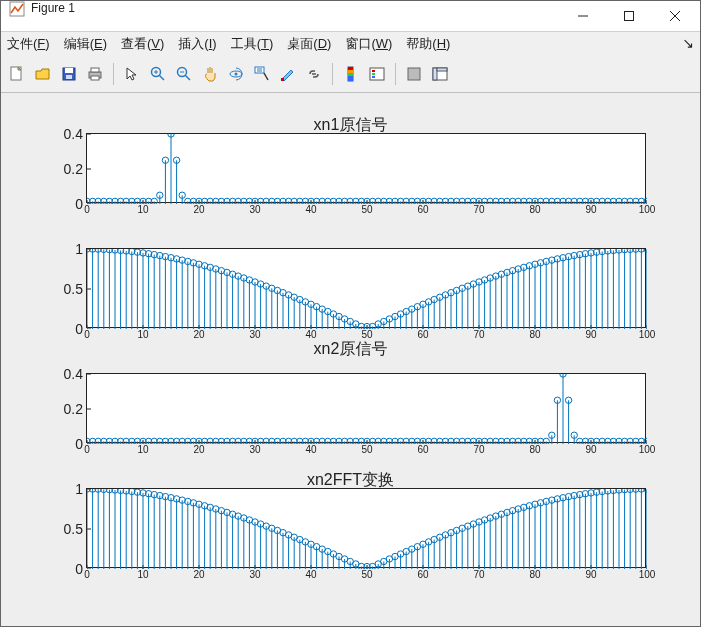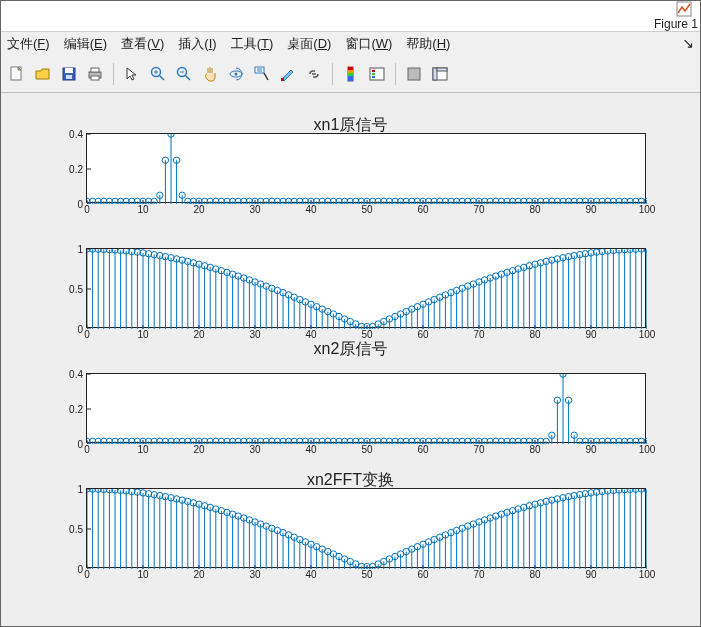--- a/index.html
+++ b/index.html
@@ -1,34 +1,34 @@
 <!DOCTYPE html>
 <html><head>
 <meta charset="utf-8">
 <style>
   html,body{margin:0;padding:0;font-family:"Segoe UI","Microsoft YaHei",sans-serif;font-size:12px;background:#f0f0f0;color:#222;}
   .window{width:701px;height:627px;background:#f0f0f0;border:1px solid #646464;box-sizing:border-box;display:flex;flex-direction:column;position:relative;}
-  .titlebar{height:30px;background:#fff;display:flex;align-items:flex-end;padding:0 2px;border-bottom:1px solid #d0d0d0;flex-direction:column;}
+  .titlebar{height:30px;background:#fff;display:flex;align-items:flex-start;padding:0 2px;border-bottom:1px solid #d0d0d0;}
   .titlebar .icon{width:16px;height:16px;margin:0 6px 0 6px;}
   .titlebar .title{flex:0 0 auto;font-size:12px;}
   .titlebar .spacer{flex:1 1 auto;}
   .winbtn{width:46px;height:30px;display:flex;align-items:center;justify-content:center;}
   .winbtn svg{stroke:#222;}
   .menubar{height:24px;display:flex;align-items:center;padding:0 6px;gap:14px;background:#f0f0f0;position:relative;}
   .menubar .menu{font-size:13px;}
   .menubar .menu u{text-decoration:underline;}
   .menubar .dock{position:absolute;right:6px;top:3px;font-size:14px;}
   .toolbar{height:32px;display:flex;align-items:center;padding:2px 4px;gap:2px;background:#f0f0f0;border-bottom:1px solid #bfbfbf;}
   .tb{width:22px;height:22px;display:flex;align-items:center;justify-content:center;border:1px solid transparent;border-radius:2px;}
   .tb svg{display:block;}
   .sep{width:1px;height:22px;background:#bfbfbf;margin:0 4px;}
   .canvas{flex:1 1 auto;background:#eeeeee;position:relative;}
   .pltitle{position:absolute;width:100%;text-align:center;font-size:16px;color:#222;}
   .axes{position:absolute;background:#fff;border:1px solid #222;box-sizing:border-box;}
-  .ytick{position:absolute;right:100%;transform:translateY(-50%);font-size:10px;color:#222;padding-right:4px;white-space:nowrap;}
+  .ytick{position:absolute;right:100%;transform:translateY(-50%);font-size:14px;color:#222;padding-right:4px;white-space:nowrap;}
   .xtick{position:absolute;top:100%;transform:translateX(-50%);font-size:10px;color:#222;padding-top:2px;white-space:nowrap;}
   svg.plot{position:absolute;left:0;top:0;}
 </style>
 </head>
 <body>
 
 <div class="window">
 
   <div class="titlebar">
     <span class="icon">

